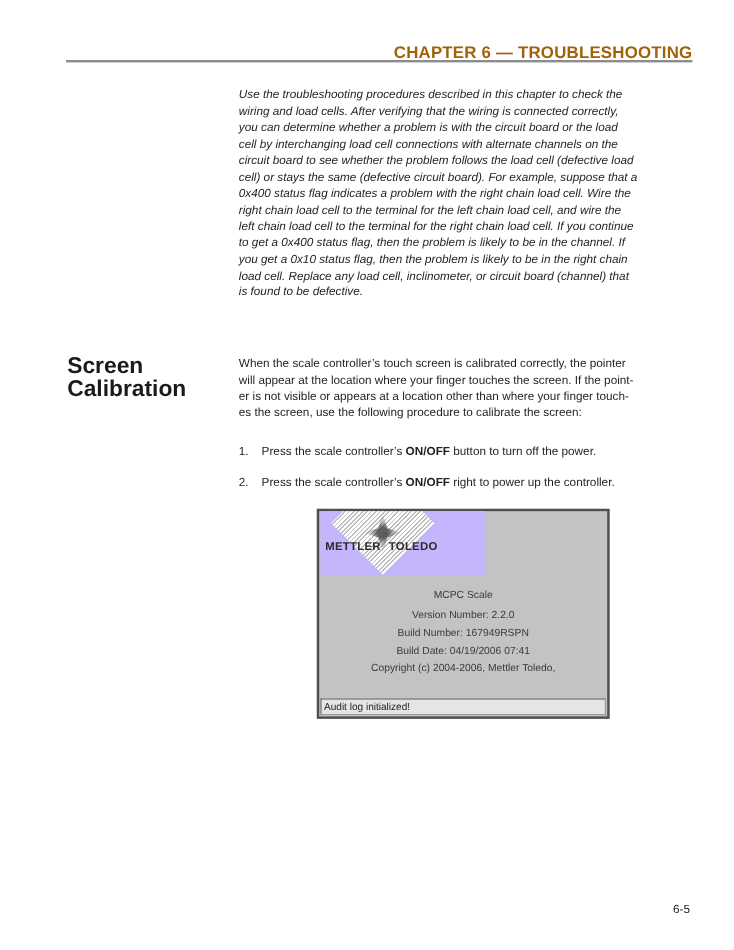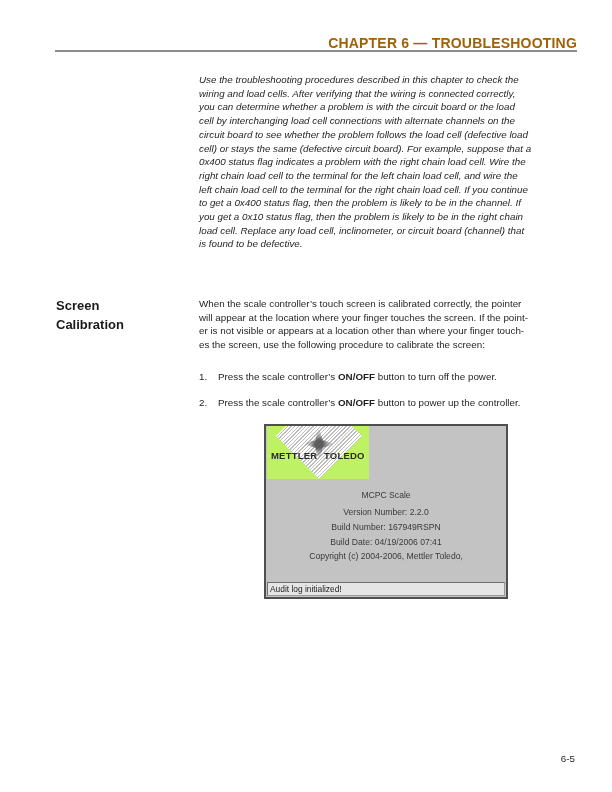--- a/index.html
+++ b/index.html
@@ -20,21 +20,21 @@
     position:absolute;left:55px;top:50px;
     width:522px;height:2px;background:#8c8c8c;
   }
   .body-text{
     font-size:9.8px;line-height:13.7px;color:#1f1f1f;
     white-space:pre;
   }
   .intro{position:absolute;left:199px;top:73px;font-style:italic;}
   .section-heading{
     position:absolute;left:56px;top:297px;
-    font-size:13px;line-height:18.5px;font-weight:bold;color:#1a1a1a;
+    font-size:19px;line-height:18.5px;font-weight:bold;color:#1a1a1a;
     white-space:pre;
   }
   .section-para{position:absolute;left:199px;top:297px;}
   .step{
     position:absolute;left:199px;
     font-size:9.8px;line-height:13.7px;color:#1f1f1f;
   }
   .step .step-num{display:inline-block;width:19px;}
   .step .bold{font-weight:bold;}
   .step1{top:370px;}
@@ -43,21 +43,21 @@
   
   .screen{
     position:absolute;left:264px;top:424px;
     width:240px;height:171px;
     border:2px solid #4f4f4f;
     background:#c3c3c3;
   }
   .logo-box{
     position:absolute;left:1px;top:0;
     width:102px;height:53px;
-    background:#bef264;overflow:hidden;
+    background:#c4b5fd;overflow:hidden;padding-left:36px;
   }
   .logo-diamond{
     position:absolute;left:9px;top:-33px;
     width:86px;height:86px;
     background:repeating-linear-gradient(135deg,#bdbdbd 0 1px,#ffffff 1px 2.6px);
     clip-path:polygon(50% 0,100% 50%,50% 100%,0 50%);
   }
   .logo-sparkle{
     position:absolute;left:36px;top:2px;
     width:32px;height:32px;
@@ -121,21 +121,21 @@
 
   <div class="section-para body-text">When the scale controller’s touch screen is calibrated correctly, the pointer
 will appear at the location where your finger touches the screen. If the point-
 er is not visible or appears at a location other than where your finger touch-
 es the screen, use the following procedure to calibrate the screen:</div>
 
   <div class="step step1">
     <span class="step-num">1.</span><span>Press the scale controller’s </span><span class="bold">ON/OFF</span><span> button to turn off the power.</span>
   </div>
   <div class="step step2">
-    <span class="step-num">2.</span><span>Press the scale controller’s </span><span class="bold">ON/OFF</span><span> button to power up the controller.</span>
+    <span class="step-num">2.</span><span>Press the scale controller’s </span><span class="bold">ON/OFF</span><span> right to power up the controller.</span>
   </div>
 
   <div class="screen">
     <div class="logo-box">
       <div class="logo-diamond"></div>
       <div class="logo-sparkle"></div>
       <span class="logo-word left">METTLER</span>
       <span class="logo-word right">TOLEDO</span>
     </div>
     <div class="screen-line sl-title">MCPC Scale</div>

